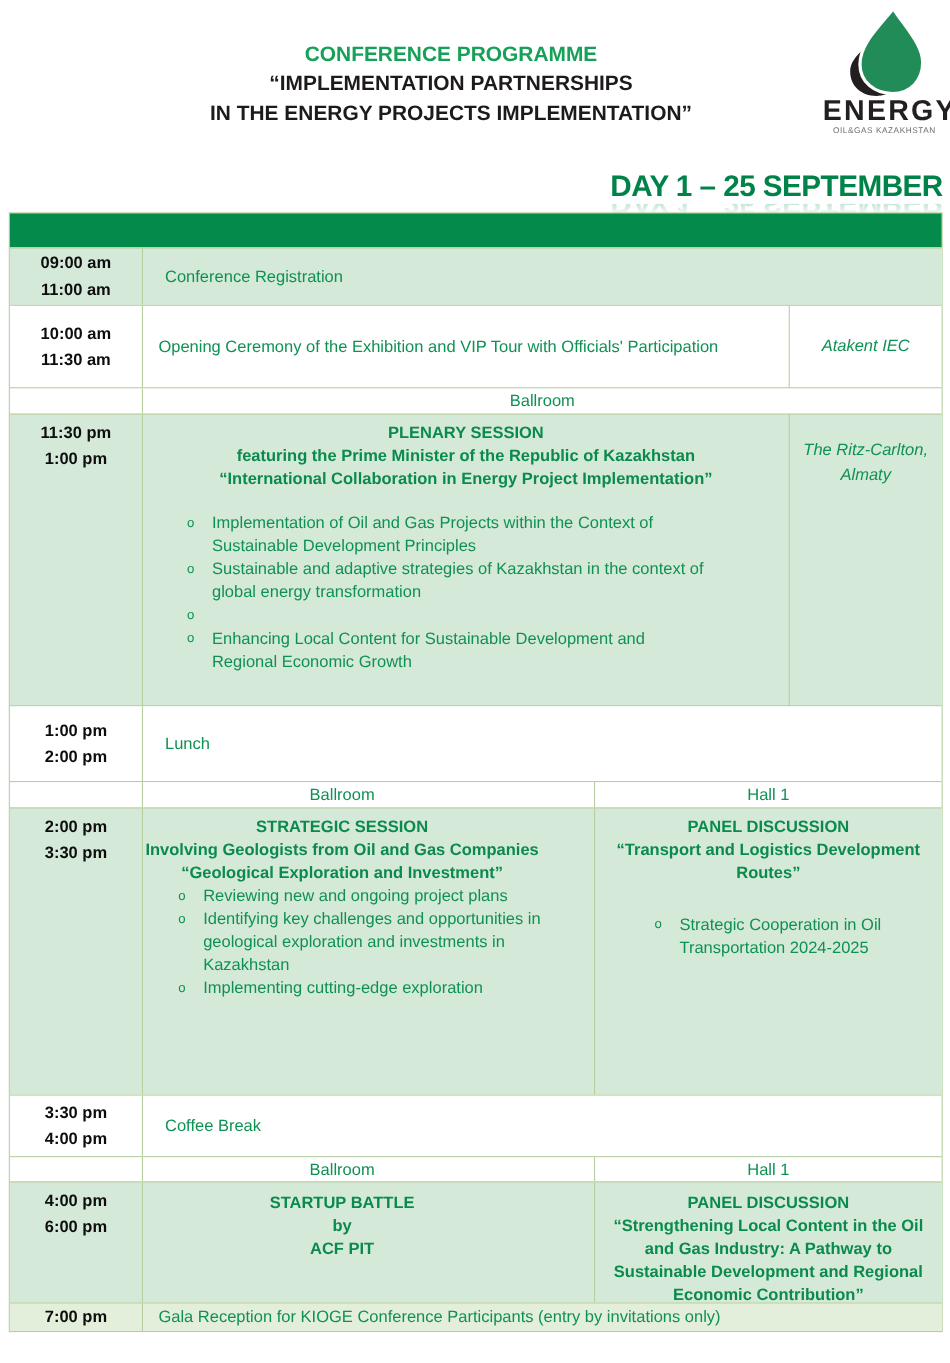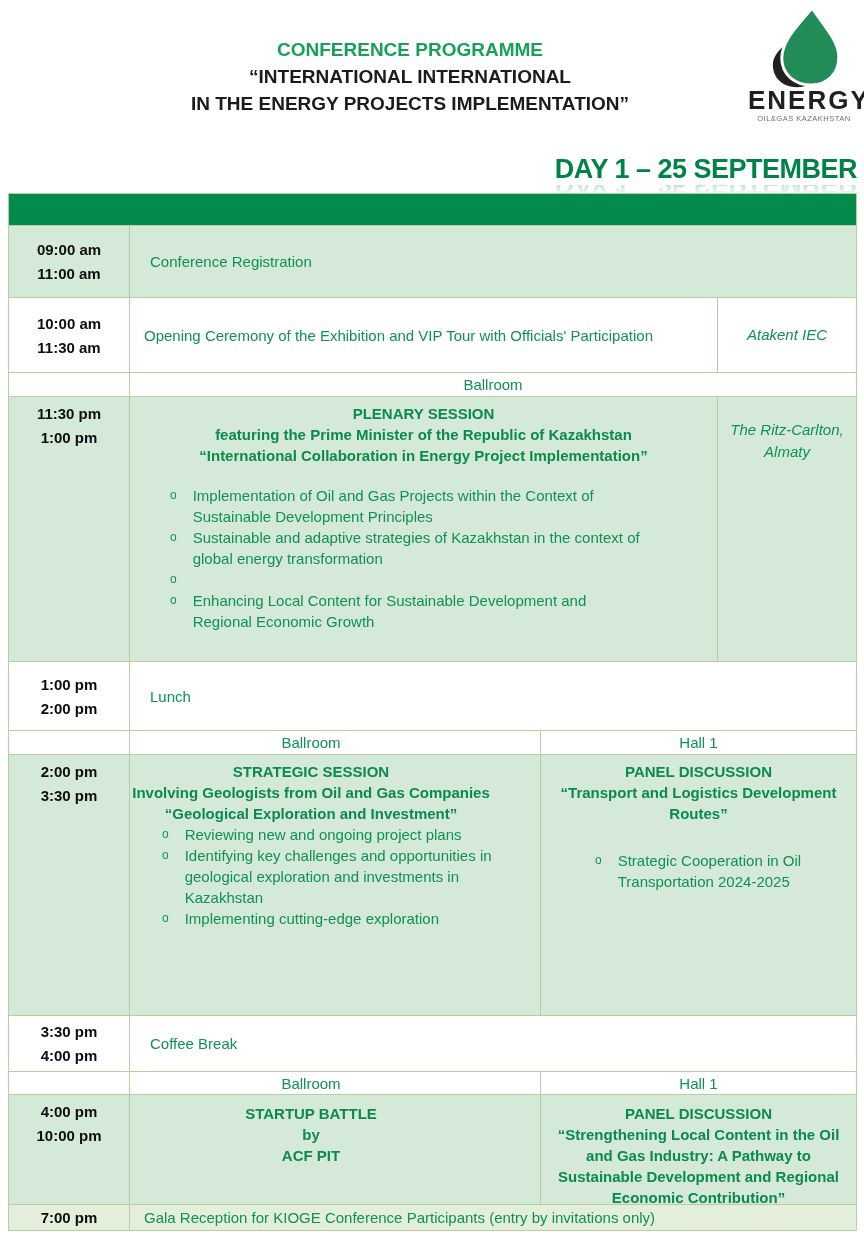--- a/index.html
+++ b/index.html
@@ -91,21 +91,21 @@
   .half-right{flex:1;min-width:0;margin-left:48px;}
   .panel-pad{padding-left:8px;padding-right:8px;}
 </style>
 </head>
 <body>
 
 <div class="page">
 
   <div class="titles">
     <div class="prog-title">CONFERENCE PROGRAMME</div>
-    <div class="subtitle">“INTERNATIONAL INTERNATIONAL</div>
+    <div class="subtitle">“IMPLEMENTATION PARTNERSHIPS</div>
     <div class="subtitle">IN THE ENERGY PROJECTS IMPLEMENTATION”</div>
   </div>
 
   <div class="logo">
     <svg width="78" height="80" viewBox="0 0 100 108">
       <path d="M47 26 C 36 44, 8 56, 8 77 C 8 95, 22 107, 40 107 C 57 107, 68 96, 70 84 C 50 77, 43 56, 47 26 Z" fill="#231f20"></path>
       <path d="M57 0 C 32 29, 16 46, 16 68 C 16 90, 34 104, 56 104 C 78 104, 93 88, 93 66 C 93 44, 72 23, 57 0 Z" fill="#218c57" stroke="#ffffff" stroke-width="4" transform="translate(4,0)"></path>
     </svg>
     <div class="logo-word">ENERGY</div>
     <div class="logo-tag">OIL&amp;GAS KAZAKHSTAN</div>
@@ -113,21 +113,21 @@
 
   <div class="day-wrap">
     <div class="day-title">DAY 1 – 25 SEPTEMBER</div>
     <div class="day-reflection">DAY 1 – 25 SEPTEMBER</div>
   </div>
 
   <div class="table">
 
     <div class="row bar"></div>
 
-    <div class="row mint" style="height:72px">
+    <div class="row mint" style="height:52px">
       <div class="cell time">
         <span>09:00 am</span>
         <span>11:00 am</span>
       </div>
       <div class="cell content left-text">Conference Registration</div>
     </div>
 
     <div class="row" style="height:75px">
       <div class="cell time">
         <span>10:00 am</span>
@@ -232,21 +232,21 @@
 
     <div class="row" style="height:23px">
       <div class="cell time"></div>
       <div class="cell half-left center-text">Ballroom</div>
       <div class="cell half-right center-text">Hall 1</div>
     </div>
 
     <div class="row mint" style="height:110px">
       <div class="cell time top">
         <span>4:00 pm</span>
-        <span>10:00 pm</span>
+        <span>6:00 pm</span>
       </div>
       <div class="cell half-left session" style="padding-top:8px">
         <div class="head">STARTUP BATTLE</div>
         <div class="head">by</div>
         <div class="head">ACF PIT</div>
       </div>
       <div class="cell half-right session panel-pad" style="padding-top:8px">
         <div class="head">PANEL DISCUSSION</div>
         <div class="head">“Strengthening Local Content in the Oil and Gas Industry: A Pathway to Sustainable Development and Regional Economic Contribution”</div>
       </div>

